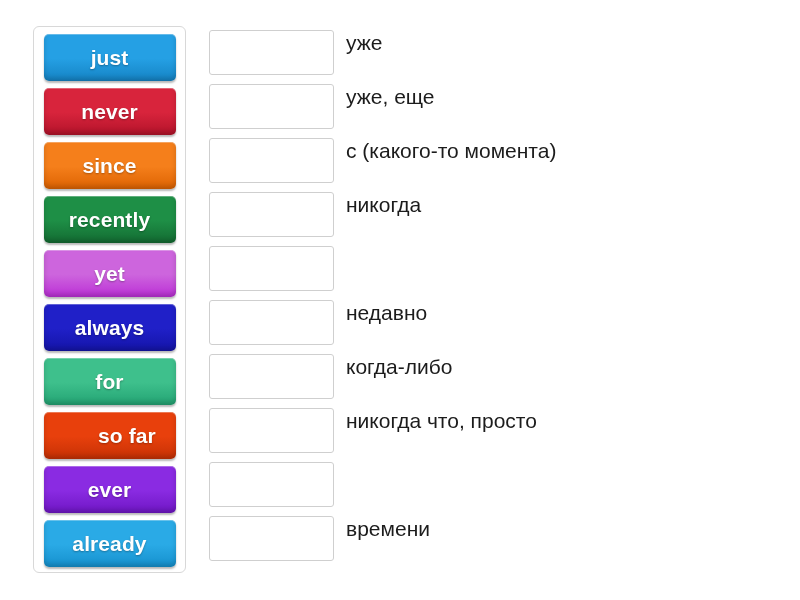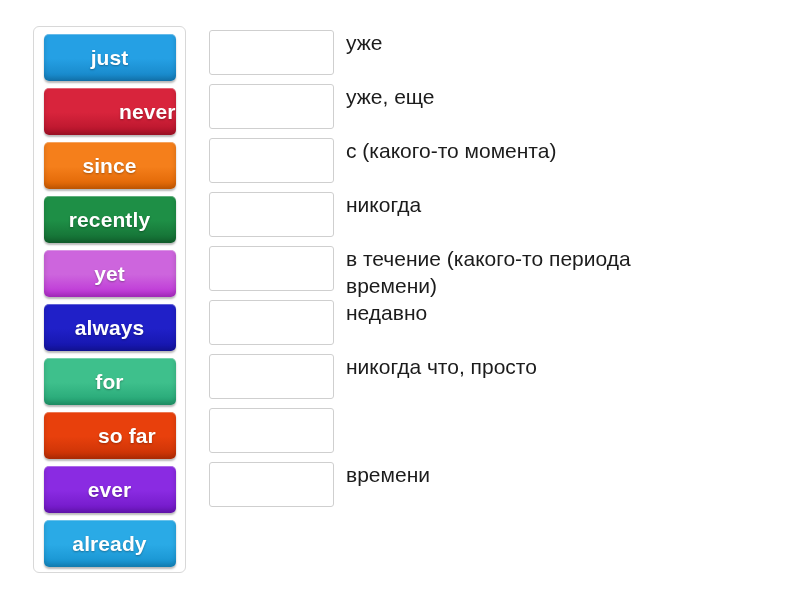--- a/index.html
+++ b/index.html
@@ -94,21 +94,21 @@
 </style>
 </head>
 <body>
 
 <div id="activity">
 
   <div id="tile-tray">
       <div class="tile" style="background: linear-gradient(rgb(37, 160, 228) 0%, rgb(37, 160, 228) 52%, rgb(21, 131, 196) 100%);">
         <span class="tile-label">just</span>
       </div>
-      <div class="tile" style="background: linear-gradient(rgb(216, 36, 60) 0%, rgb(216, 36, 60) 52%, rgb(179, 19, 42) 100%); justify-content: flex-end;">
+      <div class="tile" style="background: linear-gradient(rgb(216, 36, 60) 0%, rgb(216, 36, 60) 52%, rgb(179, 19, 42) 100%);">
         <span class="tile-label">never</span>
       </div>
       <div class="tile" style="background: linear-gradient(rgb(245, 127, 27) 0%, rgb(245, 127, 27) 52%, rgb(221, 99, 2) 100%);">
         <span class="tile-label">since</span>
       </div>
       <div class="tile" style="background: linear-gradient(rgb(30, 143, 70) 0%, rgb(30, 143, 70) 52%, rgb(19, 107, 50) 100%);">
         <span class="tile-label">recently</span>
       </div>
       <div class="tile" style="background: linear-gradient(rgb(205, 101, 221) 0%, rgb(205, 101, 221) 52%, rgb(187, 47, 214) 100%);">
         <span class="tile-label">yet</span>
@@ -142,25 +142,28 @@
       <div class="answer-row">
         <div class="dropzone"></div>
         <div class="definition">с (какого-то момента)</div>
       </div>
       <div class="answer-row">
         <div class="dropzone"></div>
         <div class="definition">никогда</div>
       </div>
       <div class="answer-row">
         <div class="dropzone"></div>
-        <div class="definition">в течение (какого-то периода времени)</div>
       </div>
       <div class="answer-row">
         <div class="dropzone"></div>
         <div class="definition">недавно</div>
+      </div>
+      <div class="answer-row">
+        <div class="dropzone"></div>
+        <div class="definition">когда-либо</div>
       </div>
       <div class="answer-row">
         <div class="dropzone"></div>
         <div class="definition">никогда что, просто</div>
       </div>
       <div class="answer-row">
         <div class="dropzone"></div>
       </div>
       <div class="answer-row">
         <div class="dropzone"></div>

